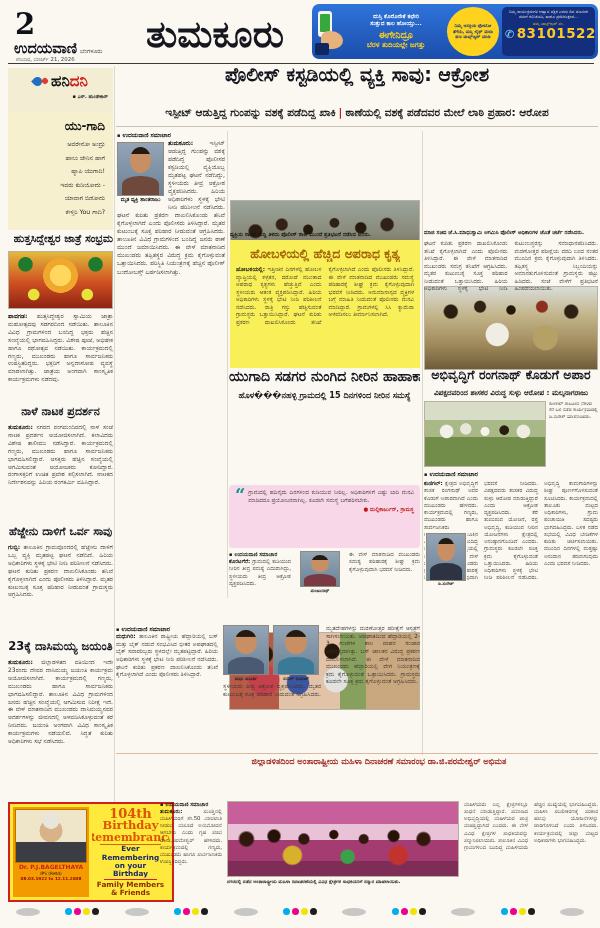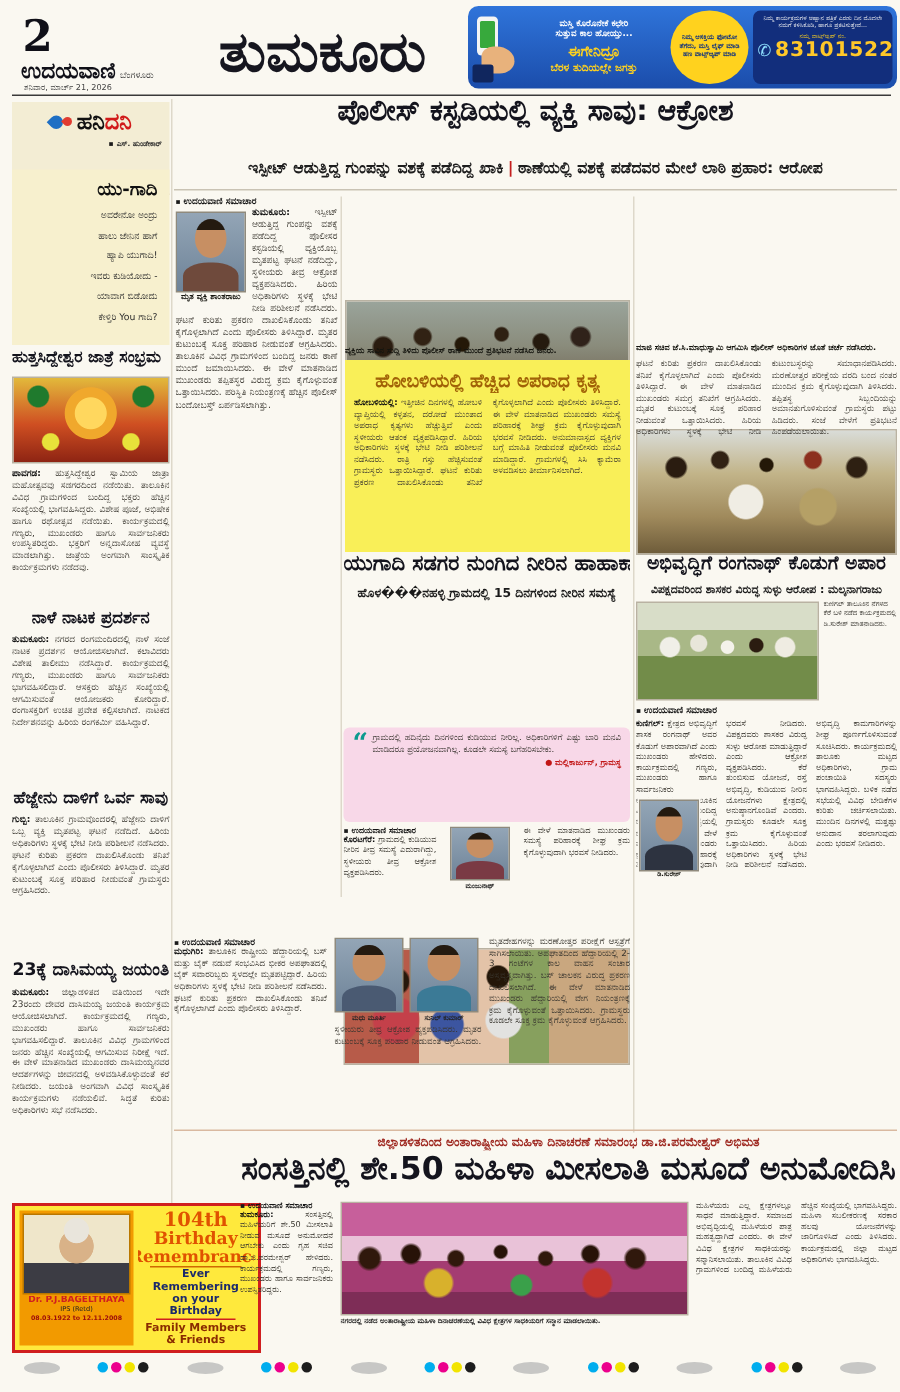--- a/index.html
+++ b/index.html
@@ -52,21 +52,21 @@
   .hani-row{display:flex;align-items:center;justify-content:center;gap:3px}
   .drop{display:inline-block;border-radius:0 50% 50% 50%;transform:rotate(-45deg)}
   .drop.b{width:9px;height:9px;background:#1f6fc4}
   .drop.r{width:6px;height:6px;background:#e03c31;margin-left:-3px}
   .hani-title{font-size:15px;font-weight:bold;color:#111;white-space:nowrap}
   .hani-title .red{color:#d11a1a}
   .hani-by{font-size:4.8px;text-align:right;margin-top:3px;color:#222;font-weight:bold;white-space:nowrap;overflow:hidden}
   #yugadi{left:8px;top:113px;width:105px;height:117px;background:#f7f0ce;padding:6px 8px 4px;text-align:right;overflow:hidden}
   .yg-title{font-size:12px;font-weight:bold;color:#101010;margin-bottom:4px}
   .yg-line{font-size:6.2px;line-height:13.5px;color:#2a2a2a;white-space:nowrap;overflow:hidden}
-  #jatre-hl{left:8px;top:233px;width:105px;height:17px;font-size:10.5px;text-align:left}
+  #jatre-hl{left:8px;top:233px;width:105px;height:17px;font-size:10.5px;text-align:right}
   #jatre-photo{left:8px;top:251px;width:105px;height:58px}
   #jatre-body{left:8px;top:312px;width:105px;height:92px}
   #nataka-hl{left:8px;top:406px;width:105px;height:15px;font-size:11px;text-align:center}
   #nataka-body{left:8px;top:423px;width:105px;height:101px}
   #bee-hl{left:8px;top:526px;width:105px;height:15px;font-size:11px;text-align:center}
   #bee-body{left:8px;top:543px;width:105px;height:94px}
   #dasi-hl{left:8px;top:640px;width:105px;height:16px;font-size:11.5px;text-align:center}
   #dasi-body{left:8px;top:658px;width:105px;height:140px}
   #vrule1{left:114px;top:66px;height:736px}
 
@@ -409,21 +409,20 @@
           <div class="acc-name">ಸುನಿಲ್ ಕುಮಾರ್</div>
         </div>
       </div>
       <div class="bodytxt" style="font-size:5.8px;height:63px;margin-top:2px">ಸ್ಥಳೀಯರು ತೀವ್ರ ಆಕ್ರೋಶ ವ್ಯಕ್ತಪಡಿಸಿದರು. ಮೃತರ ಕುಟುಂಬಕ್ಕೆ ಸೂಕ್ತ ಪರಿಹಾರ ನೀಡುವಂತೆ ಆಗ್ರಹಿಸಿದರು.</div>
     </div>
     <div class="acc-colC bodytxt" style="font-size:5.8px">ಮೃತದೇಹಗಳನ್ನು ಮರಣೋತ್ತರ ಪರೀಕ್ಷೆಗೆ ಆಸ್ಪತ್ರೆಗೆ ಸಾಗಿಸಲಾಯಿತು. ಅಪಘಾತದಿಂದ ಹೆದ್ದಾರಿಯಲ್ಲಿ 2-3 ಗಂಟೆಗಳ ಕಾಲ ವಾಹನ ಸಂಚಾರ ಅಸ್ತವ್ಯಸ್ತವಾಗಿತ್ತು. ಬಸ್ ಚಾಲಕನ ವಿರುದ್ಧ ಪ್ರಕರಣ ದಾಖಲಿಸಲಾಗಿದೆ. ಈ ವೇಳೆ ಮಾತನಾಡಿದ ಮುಖಂಡರು ಹೆದ್ದಾರಿಯಲ್ಲಿ ವೇಗ ನಿಯಂತ್ರಣಕ್ಕೆ ಕ್ರಮ ಕೈಗೊಳ್ಳುವಂತೆ ಒತ್ತಾಯಿಸಿದರು. ಗ್ರಾಮಸ್ಥರು ಕೂಡಲೇ ಸೂಕ್ತ ಕ್ರಮ ಕೈಗೊಳ್ಳುವಂತೆ ಆಗ್ರಹಿಸಿದರು.</div>
   </div>
 
   <div class="abs hrule" id="rule-acc"></div>
   <div class="abs" id="wm-kicker">ಜಿಲ್ಲಾಡಳಿತದಿಂದ ಅಂತಾರಾಷ್ಟ್ರೀಯ ಮಹಿಳಾ ದಿನಾಚರಣೆ ಸಮಾರಂಭ ಡಾ.ಜಿ.ಪರಮೇಶ್ವರ್ ಅಭಿಮತ</div>
-  <div class="abs hl" id="wm-hl">ಸಂಸತ್ತಿನಲ್ಲಿ ಶೇ.50 ಮಹಿಳಾ ಮೀಸಲಾತಿ ಮಸೂದೆ ಅನುಮೋದಿಸಿ</div>
   <div class="abs" id="wm-content">
     <div class="wm-colA">
       <div class="byline" style="font-size:5.3px"><span class="bullet">▪</span><span>ಉದಯವಾಣಿ ಸಮಾಚಾರ</span></div>
       <div class="bodytxt sm"><span class="dl">ತುಮಕೂರು:</span> <span>ಸಂಸತ್ತಿನಲ್ಲಿ ಮಹಿಳೆಯರಿಗೆ ಶೇ.50 ಮೀಸಲಾತಿ ನೀಡುವ ಮಸೂದೆ ಅನುಮೋದನೆ ಆಗಬೇಕು ಎಂದು ಗೃಹ ಸಚಿವ ಡಾ.ಜಿ.ಪರಮೇಶ್ವರ್ ಹೇಳಿದರು. ಕಾರ್ಯಕ್ರಮದಲ್ಲಿ ಗಣ್ಯರು, ಮುಖಂಡರು ಹಾಗೂ ಸಾರ್ವಜನಿಕರು ಉಪಸ್ಥಿತರಿದ್ದರು.</span></div>
     </div>
     <div class="wm-mid">
       <div class="photo ph-stage wm-photo"></div>
       <div class="wm-cap">ನಗರದಲ್ಲಿ ನಡೆದ ಅಂತಾರಾಷ್ಟ್ರೀಯ ಮಹಿಳಾ ದಿನಾಚರಣೆಯಲ್ಲಿ ವಿವಿಧ ಕ್ಷೇತ್ರಗಳ ಸಾಧಕಿಯರಿಗೆ ಸನ್ಮಾನ ಮಾಡಲಾಯಿತು.</div>
     </div>
     <div class="wm-colB bodytxt sm">ಮಹಿಳೆಯರು ಎಲ್ಲ ಕ್ಷೇತ್ರಗಳಲ್ಲೂ ಸಾಧನೆ ಮಾಡುತ್ತಿದ್ದಾರೆ. ಸಮಾಜದ ಅಭಿವೃದ್ಧಿಯಲ್ಲಿ ಮಹಿಳೆಯರ ಪಾತ್ರ ಮಹತ್ವದ್ದಾಗಿದೆ ಎಂದರು. ಈ ವೇಳೆ ವಿವಿಧ ಕ್ಷೇತ್ರಗಳ ಸಾಧಕಿಯರನ್ನು ಸನ್ಮಾನಿಸಲಾಯಿತು. ತಾಲೂಕಿನ ವಿವಿಧ ಗ್ರಾಮಗಳಿಂದ ಬಂದಿದ್ದ ಮಹಿಳೆಯರು ಹೆಚ್ಚಿನ ಸಂಖ್ಯೆಯಲ್ಲಿ ಭಾಗವಹಿಸಿದ್ದರು. ಮಹಿಳಾ ಸಬಲೀಕರಣಕ್ಕೆ ಸರಕಾರ ಹಲವು ಯೋಜನೆಗಳನ್ನು ಜಾರಿಗೊಳಿಸಿದೆ ಎಂದು ತಿಳಿಸಿದರು. ಕಾರ್ಯಕ್ರಮದಲ್ಲಿ ಜಿಲ್ಲಾ ಮಟ್ಟದ ಅಧಿಕಾರಿಗಳು ಭಾಗವಹಿಸಿದ್ದರು.</div>

